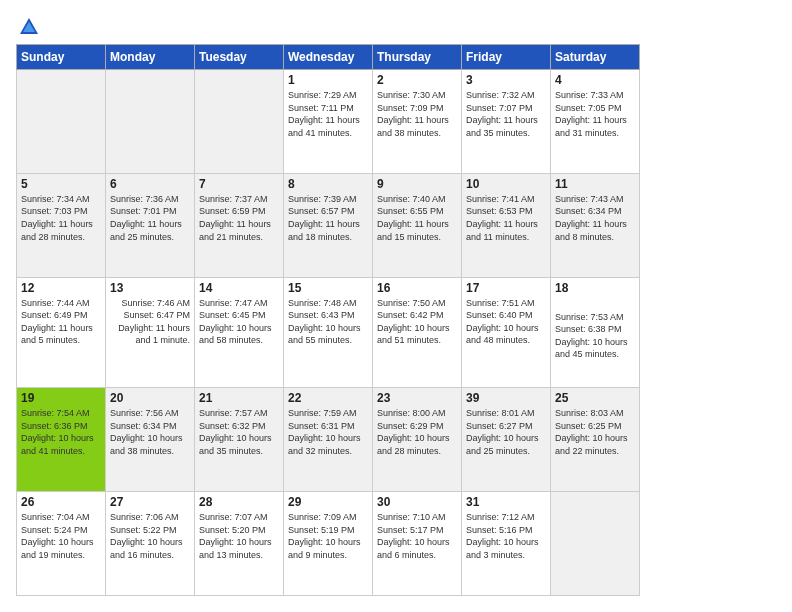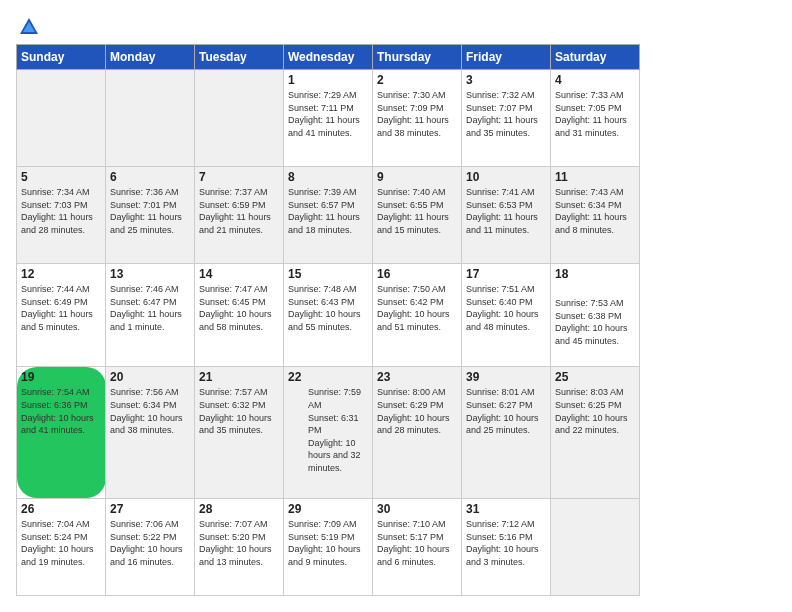--- a/index.html
+++ b/index.html
@@ -199,21 +199,21 @@
         </tr>
         <tr>
           <td>
             <div class="day-num">12</div>
             <div class="day-info" style="white-space: pre-line;">Sunrise: 7:44 AM
 Sunset: 6:49 PM
 Daylight: 11 hours and 5 minutes.</div>
           </td>
           <td>
             <div class="day-num">13</div>
-            <div class="day-info" style="white-space: pre-line;">Sunrise: 7:46 AM
+            <div class="day-info" style="white-space: pre-line; text-align: right;">Sunrise: 7:46 AM
 Sunset: 6:47 PM
 Daylight: 11 hours and 1 minute.</div>
           </td>
           <td>
             <div class="day-num">14</div>
             <div class="day-info" style="white-space: pre-line;">Sunrise: 7:47 AM
 Sunset: 6:45 PM
 Daylight: 10 hours and 58 minutes.</div>
           </td>
           <td>
@@ -235,41 +235,41 @@
 Daylight: 10 hours and 48 minutes.</div>
           </td>
           <td>
             <div class="day-num">18</div>
             <div class="day-info" style="white-space: pre-line; margin-top: 16px;">Sunrise: 7:53 AM
 Sunset: 6:38 PM
 Daylight: 10 hours and 45 minutes.</div>
           </td>
         </tr>
         <tr>
-          <td style="background: #22c55e; border-radius: 20px;">
+          <td style="background: #84cc16;">
             <div class="day-num">19</div>
             <div class="day-info" style="white-space: pre-line;">Sunrise: 7:54 AM
 Sunset: 6:36 PM
 Daylight: 10 hours and 41 minutes.</div>
           </td>
           <td style="background: rgb(240, 240, 240);">
             <div class="day-num">20</div>
             <div class="day-info" style="white-space: pre-line;">Sunrise: 7:56 AM
 Sunset: 6:34 PM
 Daylight: 10 hours and 38 minutes.</div>
           </td>
           <td style="background: rgb(240, 240, 240);">
             <div class="day-num">21</div>
             <div class="day-info" style="white-space: pre-line;">Sunrise: 7:57 AM
 Sunset: 6:32 PM
 Daylight: 10 hours and 35 minutes.</div>
           </td>
           <td style="background: rgb(240, 240, 240);">
             <div class="day-num">22</div>
-            <div class="day-info" style="white-space: pre-line; margin-left: 20px;">Sunrise: 7:59 AM
+            <div class="day-info" style="white-space: pre-line;">Sunrise: 7:59 AM
 Sunset: 6:31 PM
 Daylight: 10 hours and 32 minutes.</div>
           </td>
           <td style="background: rgb(240, 240, 240);">
             <div class="day-num">23</div>
             <div class="day-info" style="white-space: pre-line;">Sunrise: 8:00 AM
 Sunset: 6:29 PM
 Daylight: 10 hours and 28 minutes.</div>
           </td>
           <td style="background: rgb(240, 240, 240);">

